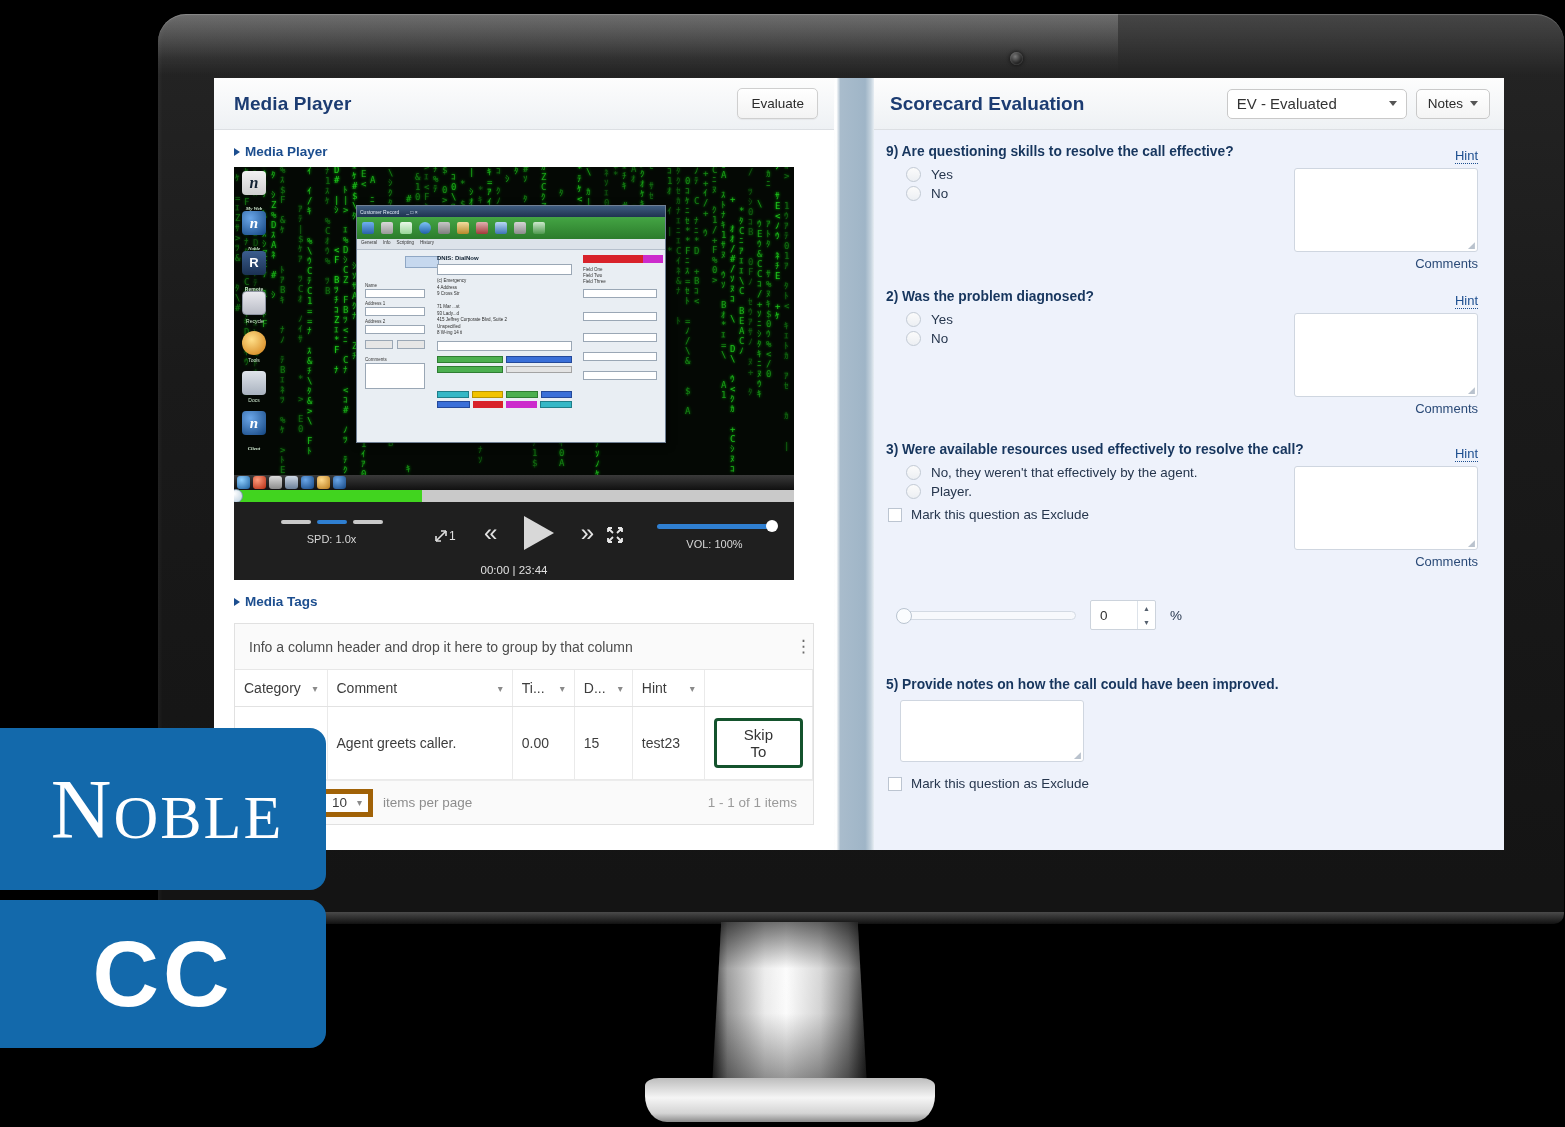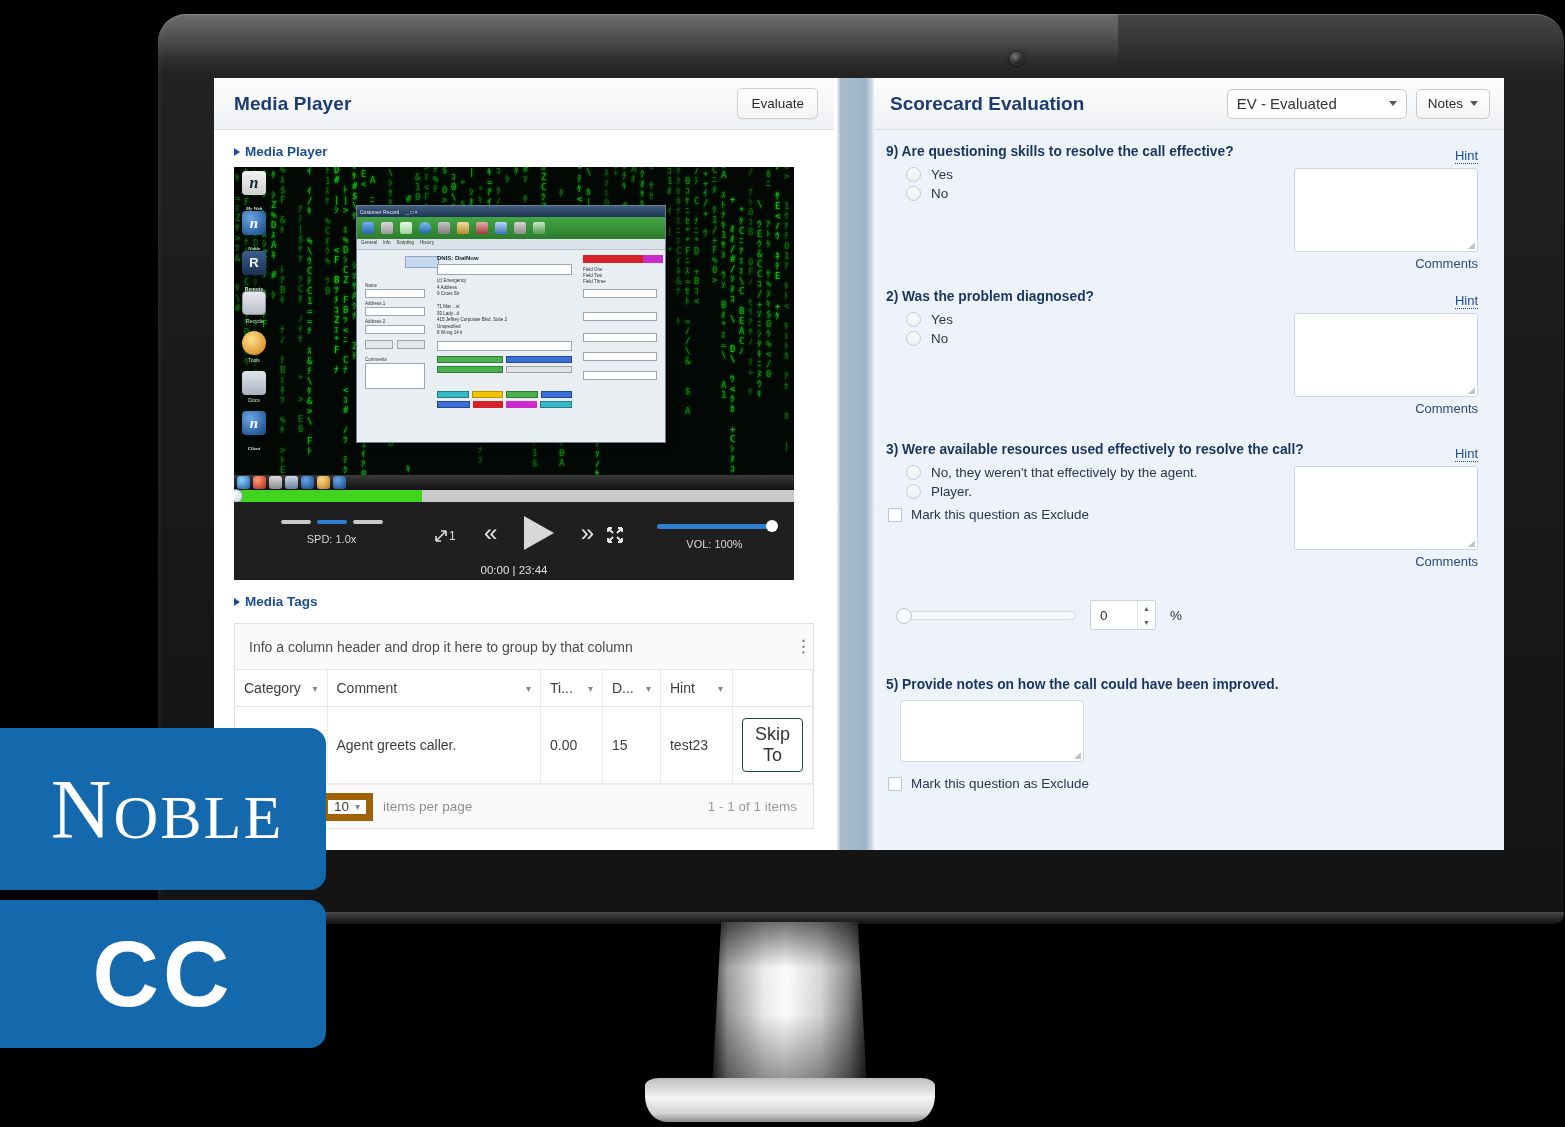--- a/index.html
+++ b/index.html
@@ -158,30 +158,30 @@
   th{
     font-weight:normal; font-size:14px; color:#3d3d3d; text-align:left;
     padding:10px 9px; border-right:1px solid #eaeaea; border-bottom:1px solid #e2e2e2;
     background:#fff; white-space:nowrap;
   }
   th .hdr{ display:flex; align-items:center; justify-content:space-between; gap:6px;}
   td{ font-size:14px; color:#3d3d3d; padding:11px 9px; border-right:1px solid #eaeaea; border-bottom:1px solid #eaeaea; }
   .chev{ color:#8a8a8a; font-size:10px; }
   .col-cat{ width:92px; } .col-comment{ } .col-ti{ width:62px;} .col-d{ width:58px;} .col-user{ width:72px;} .col-act{ width:72px;}
   .skip-btn{
-    background:#fff;border:1px solid #14532d;border-radius:4px;padding:5px 12px;font-size:18px;color:#333;cursor:pointer;
+    background:#fff;border:3px solid #14532d;border-radius:4px;padding:5px 27px;font-size:15px;color:#333;cursor:pointer;
   }
   #pager{
     height:44px; display:flex; align-items:center; gap:0; padding:0 12px; background:#fafafa; border-top:1px solid #ececec;
     font-size:13.5px; color:#8d8d8d; position:relative;
   }
   .pg-btn{ width:26px;height:26px;border:1px solid #dcdcdc;background:#fff;display:flex;align-items:center;justify-content:center;
            font-size:10px;color:#555;cursor:pointer; }
   .pg-blue{ width:10px;height:26px;background:#3f87c8; }
-  .pgsize{ margin-left:12px; width:52px; height:28px; border:7px solid #a16207; background:#fff;
+  .pgsize{ margin-left:12px; width:52px; height:28px; border:5px solid #a16207; background:#fff;
            display:flex;align-items:center;justify-content:space-between;padding:0 6px;font-size:13.5px;color:#3b3b3b;cursor:pointer;}
   #pager-right{ position:absolute; right:16px; font-size:13.5px; color:#9a9a9a; }
 
   
   #splitter{ width:40px; height:100%; background:linear-gradient(90deg,#fdfdfd 0%,#ffffff 6%,#a9bccc 16%,#9fb5c7 78%,#c4d2dd 92%,#e8eef3 100%); }
 
   
   #right-panel{ width:630px; height:100%; background:#eef2fb; position:relative; display:flex; flex-direction:column; }
   #sc-header{
     height:52px; display:flex; align-items:center; justify-content:space-between;

